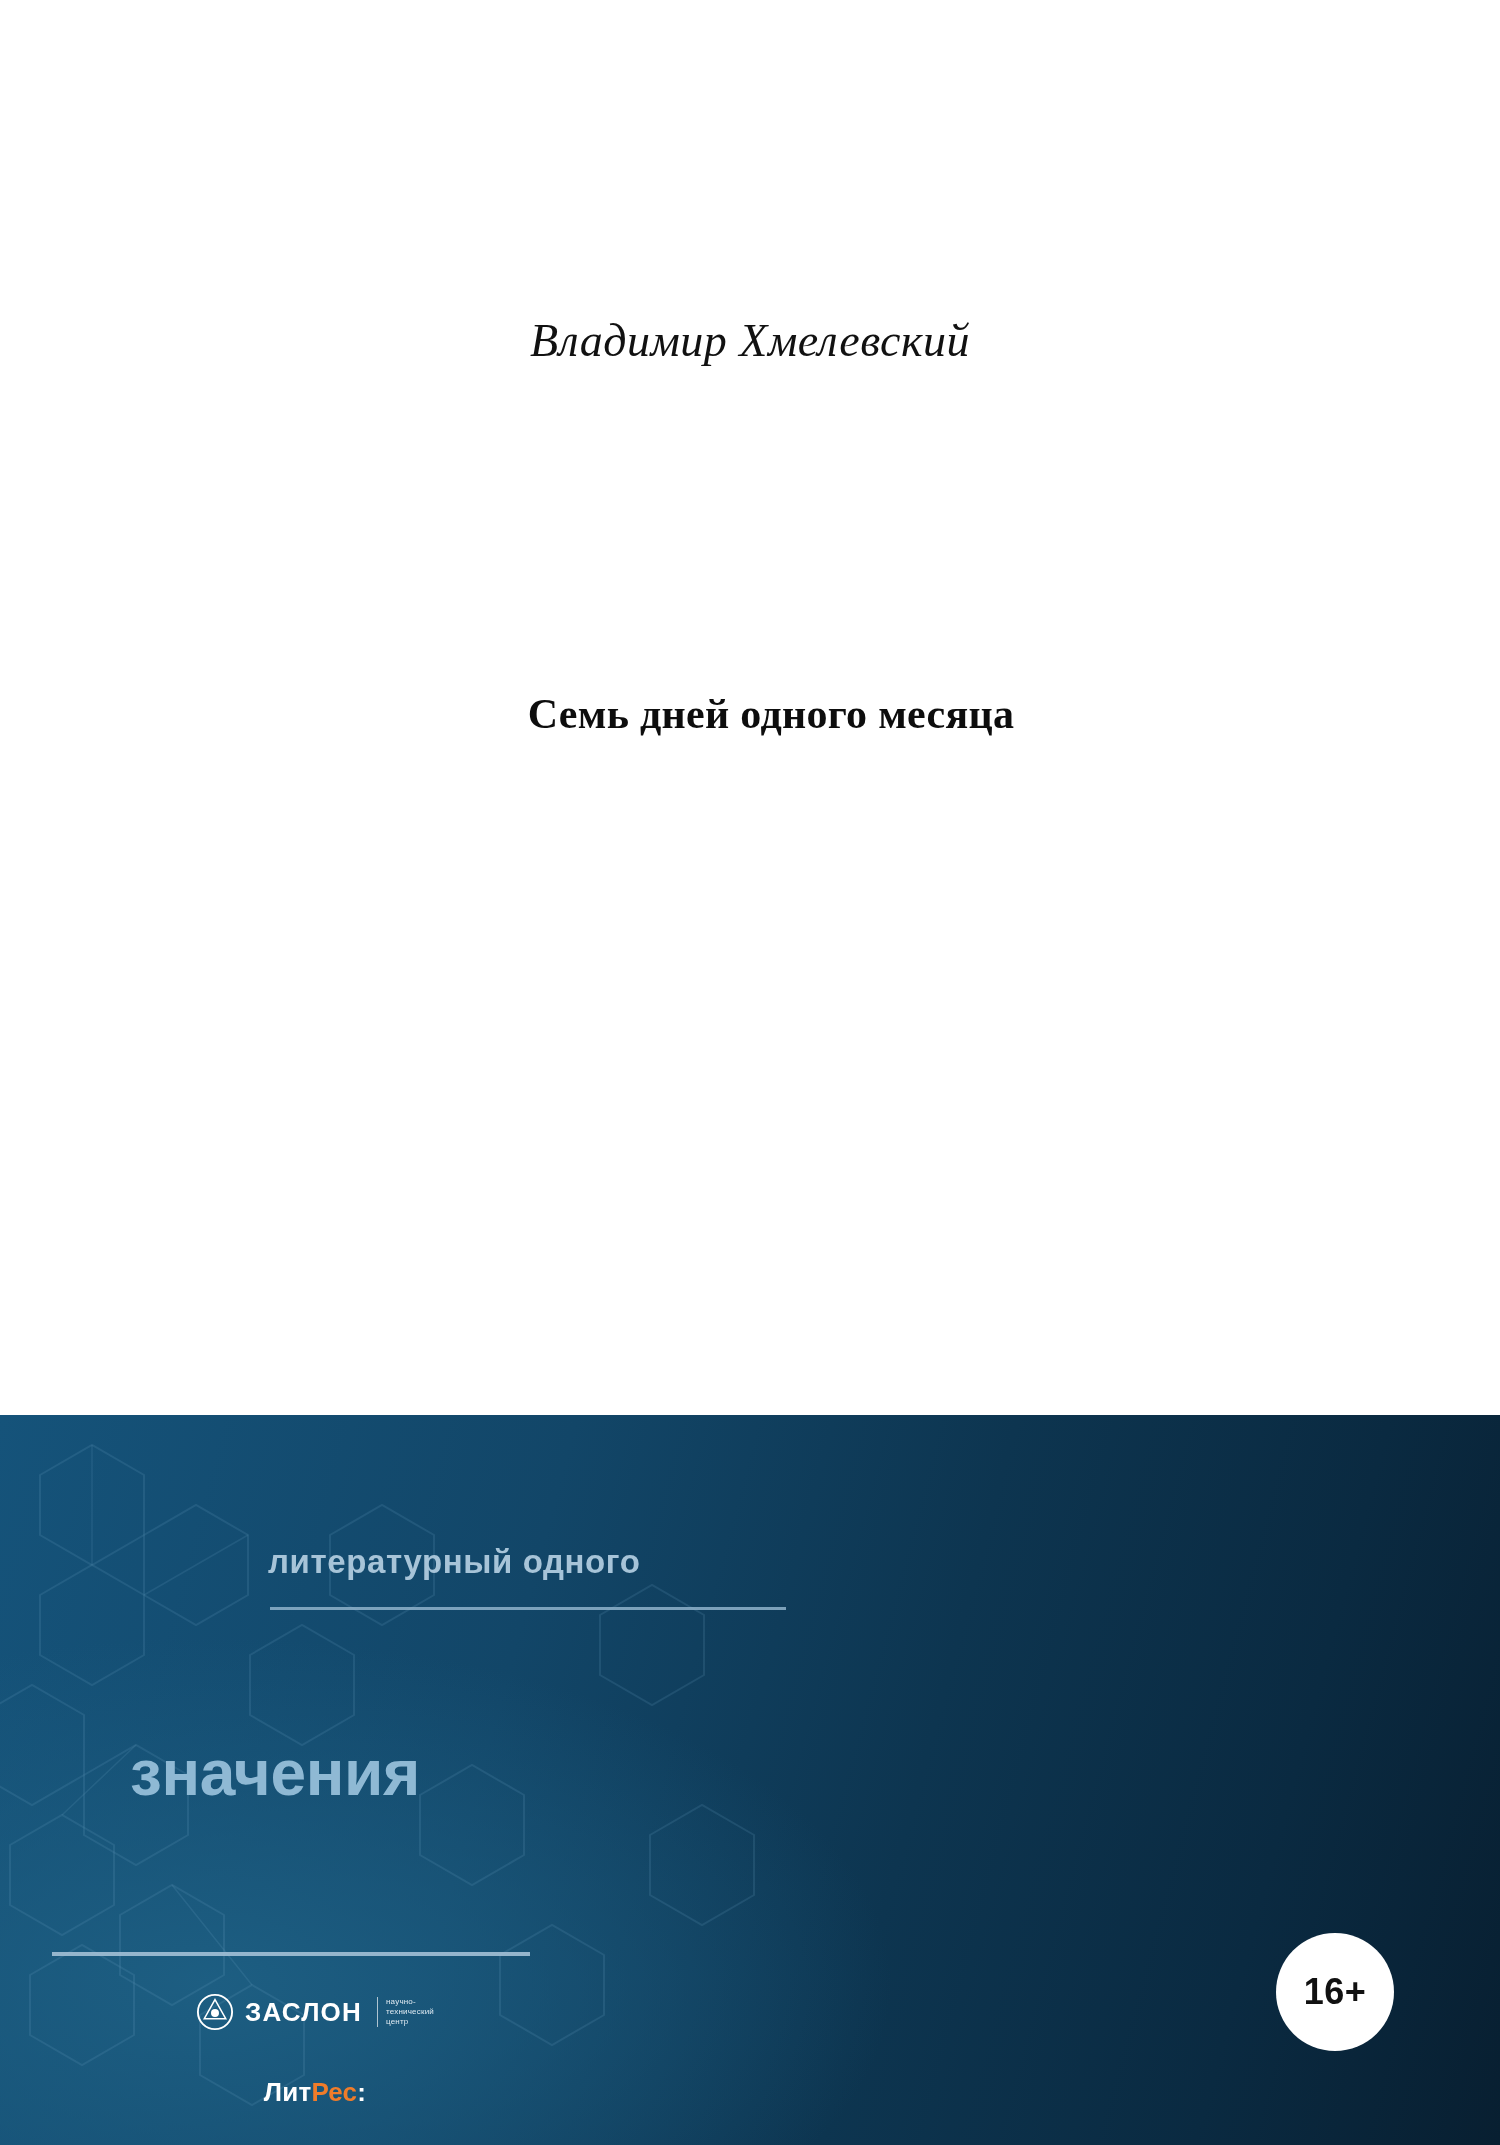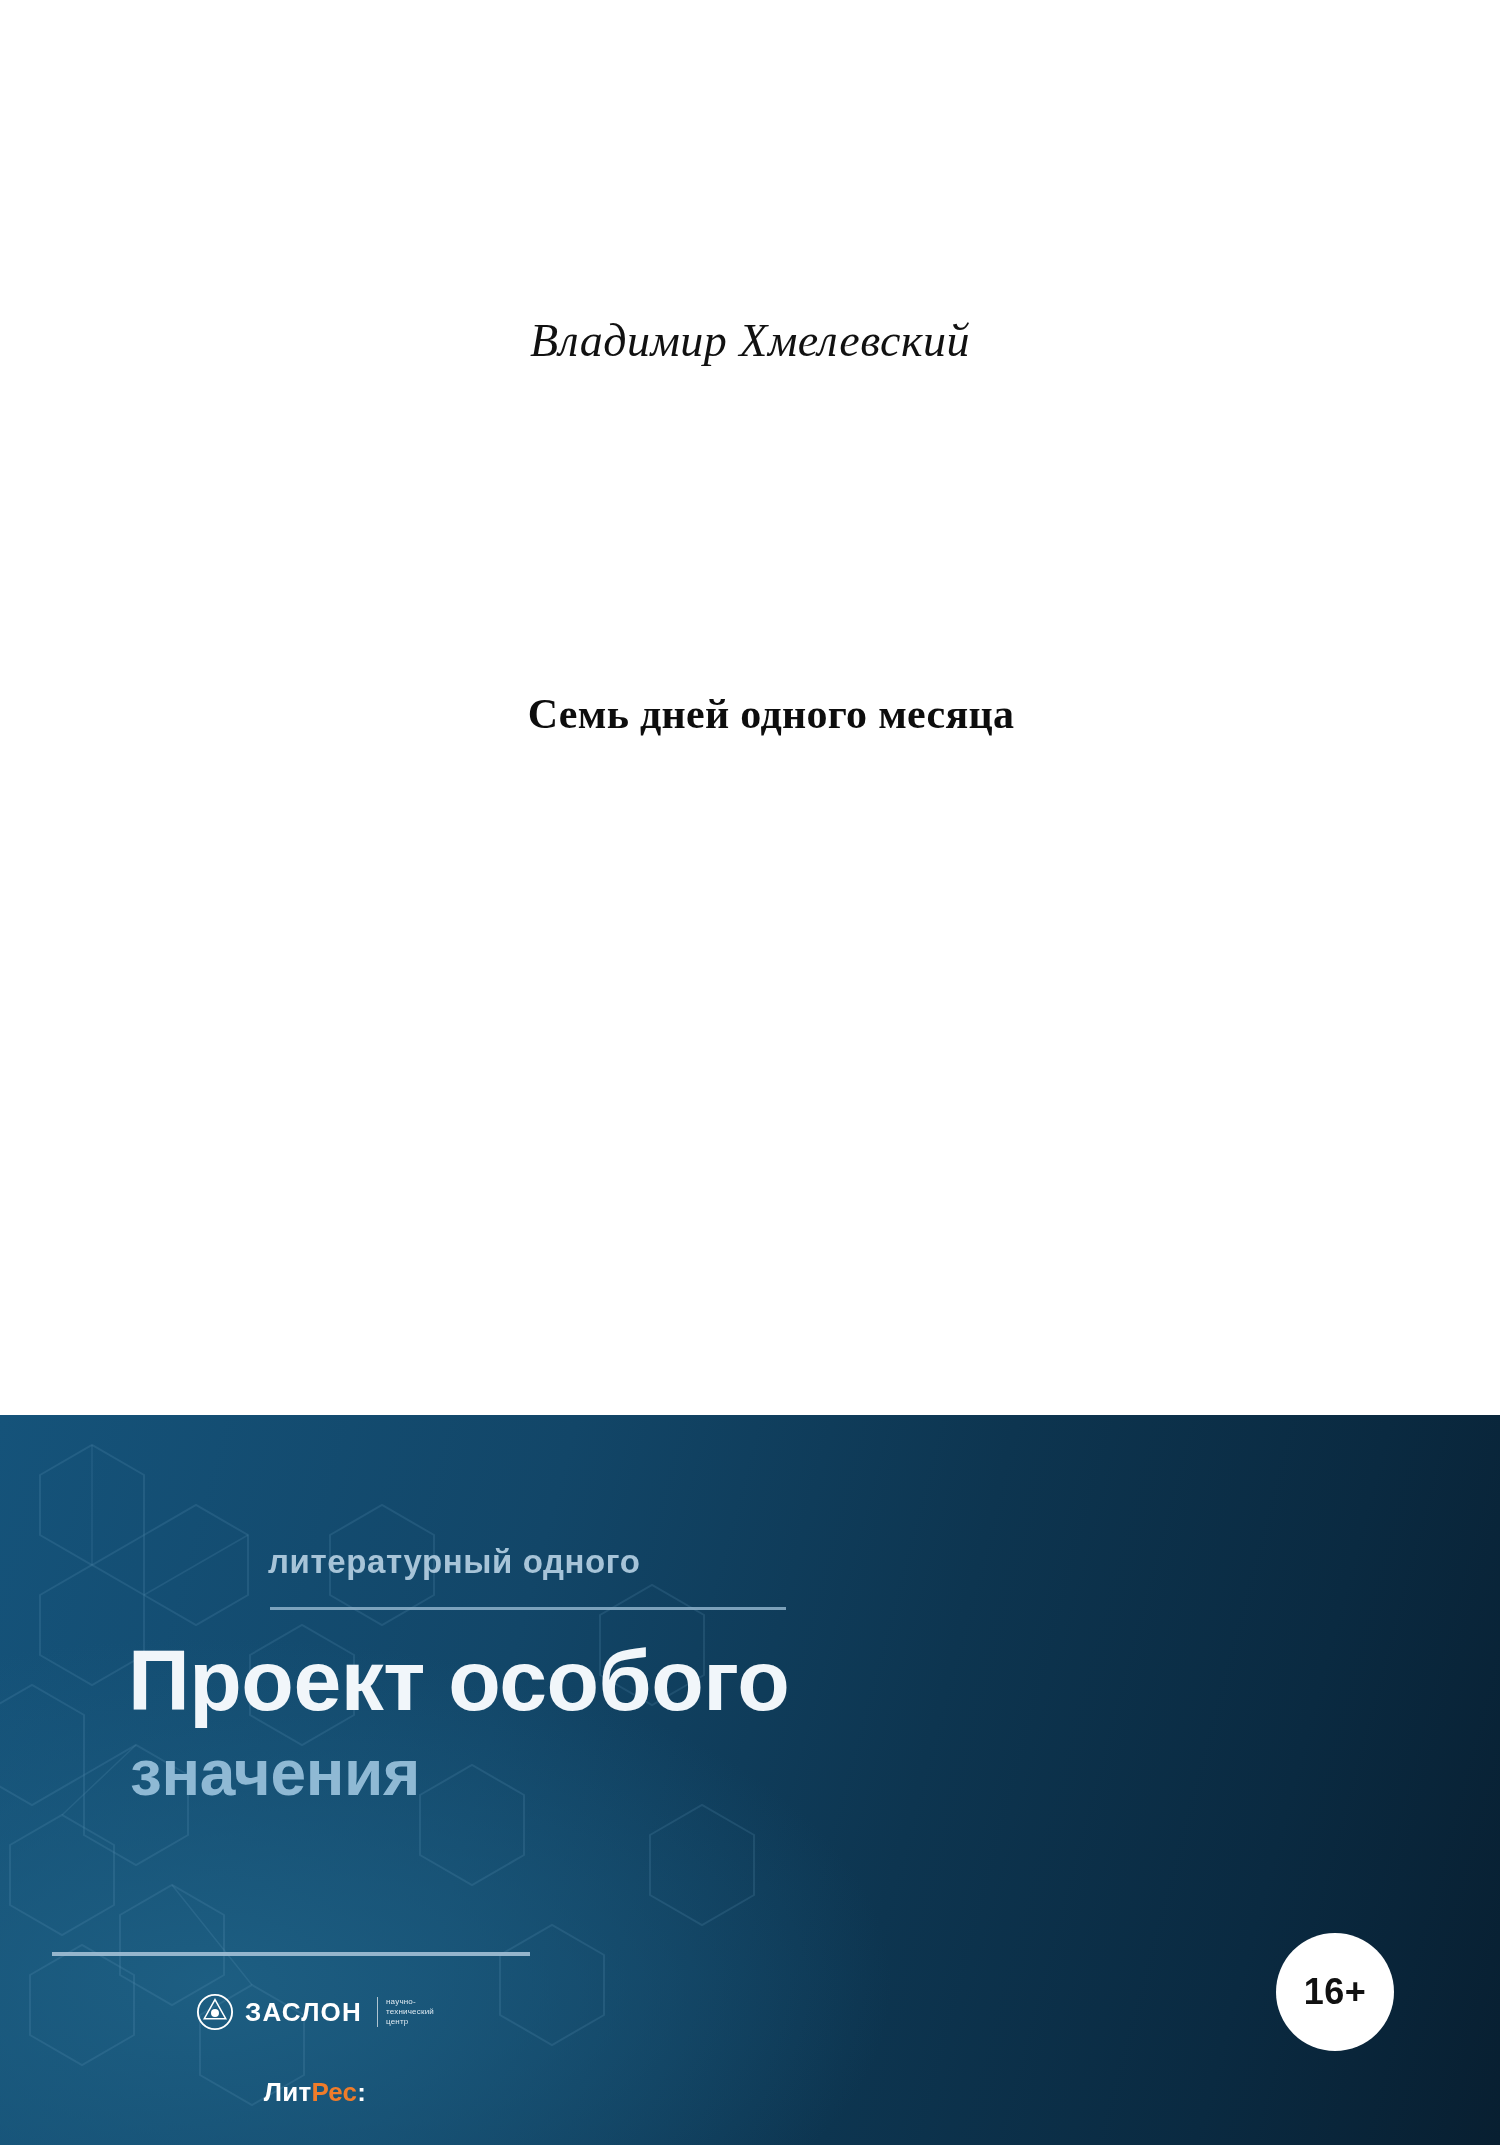--- a/index.html
+++ b/index.html
@@ -228,21 +228,20 @@
         <path d="M92,150 L92,30 M144,180 L248,120 M62,400 L136,330 M172,470 L252,570"></path>
       </g>
     </svg>
 
     <div class="banner-inner">
 
       <div class="kicker">литературный одного</div>
 
       <div class="rule-top"></div>
 
-      <div class="headline1">Проект особого</div>
 
       <div class="headline2">значения</div>
 
       <div class="rule-bottom"></div>
 
       <div class="logos">
 
         <div class="zaslon">
           <div class="zaslon-mark">
             <svg viewBox="0 0 40 40" width="38" height="38" aria-hidden="true">

